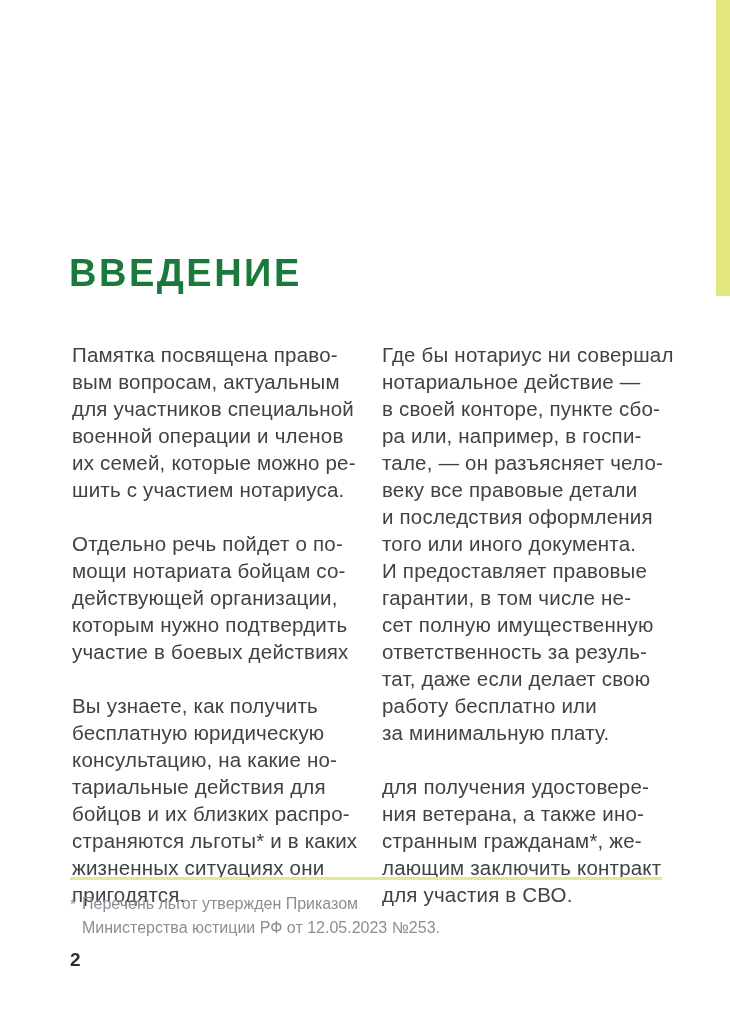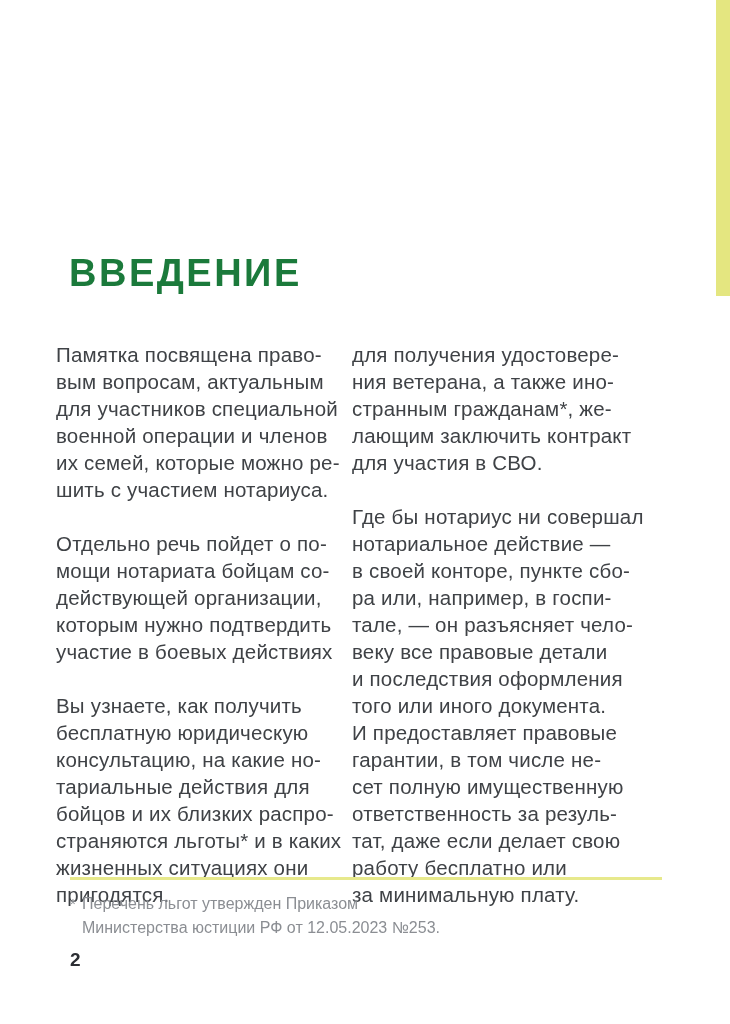--- a/index.html
+++ b/index.html
@@ -28,26 +28,26 @@
     left: 69px;
     top: 252px;
     margin: 0;
     font-size: 38px;
     font-weight: 700;
     letter-spacing: 2.5px;
     color: #1b7a3b;
   }
   .columns {
     position: absolute;
-    left: 56px;
+    left: 72px;
     top: 341px;
     width: 602px;
     display: grid;
     grid-template-columns: 296px 292px;
-    column-gap: 0;
+    column-gap: 14px;
   }
   .col p {
     margin: 0 0 27px 0;
     font-size: 20.5px;
     line-height: 27px;
     letter-spacing: 0.2px;
     color: #3f4246;
     white-space: pre-line;
   }
   .col p:last-child { margin-bottom: 0; }
@@ -111,40 +111,40 @@
       <p>Вы узнаете, как получить
 бесплатную юридическую
 консультацию, на какие но-
 тариальные действия для
 бойцов и их близких распро-
 страняются льготы* и в каких
 жизненных ситуациях они
 пригодятся.</p>
     </div>
     <div class="col">
-      <p>для получения удостовере-
-ния ветерана, а также ино-
-странным гражданам*, же-
-лающим заключить контракт
-для участия в СВО.</p>
       <p>Где бы нотариус ни совершал
 нотариальное действие —
 в своей конторе, пункте сбо-
 ра или, например, в госпи-
 тале, — он разъясняет чело-
 веку все правовые детали
 и последствия оформления
 того или иного документа.
 И предоставляет правовые
 гарантии, в том числе не-
 сет полную имущественную
 ответственность за резуль-
 тат, даже если делает свою
 работу бесплатно или
 за минимальную плату.</p>
+      <p>для получения удостовере-
+ния ветерана, а также ино-
+странным гражданам*, же-
+лающим заключить контракт
+для участия в СВО.</p>
     </div>
   </div>
 
   <div class="footnote-divider"></div>
 
   <div class="footnote">
     <span class="marker">*</span>
     <span class="fn-text">Перечень льгот утвержден Приказом
 Министерства юстиции РФ от 12.05.2023 №253.</span>
   </div>

